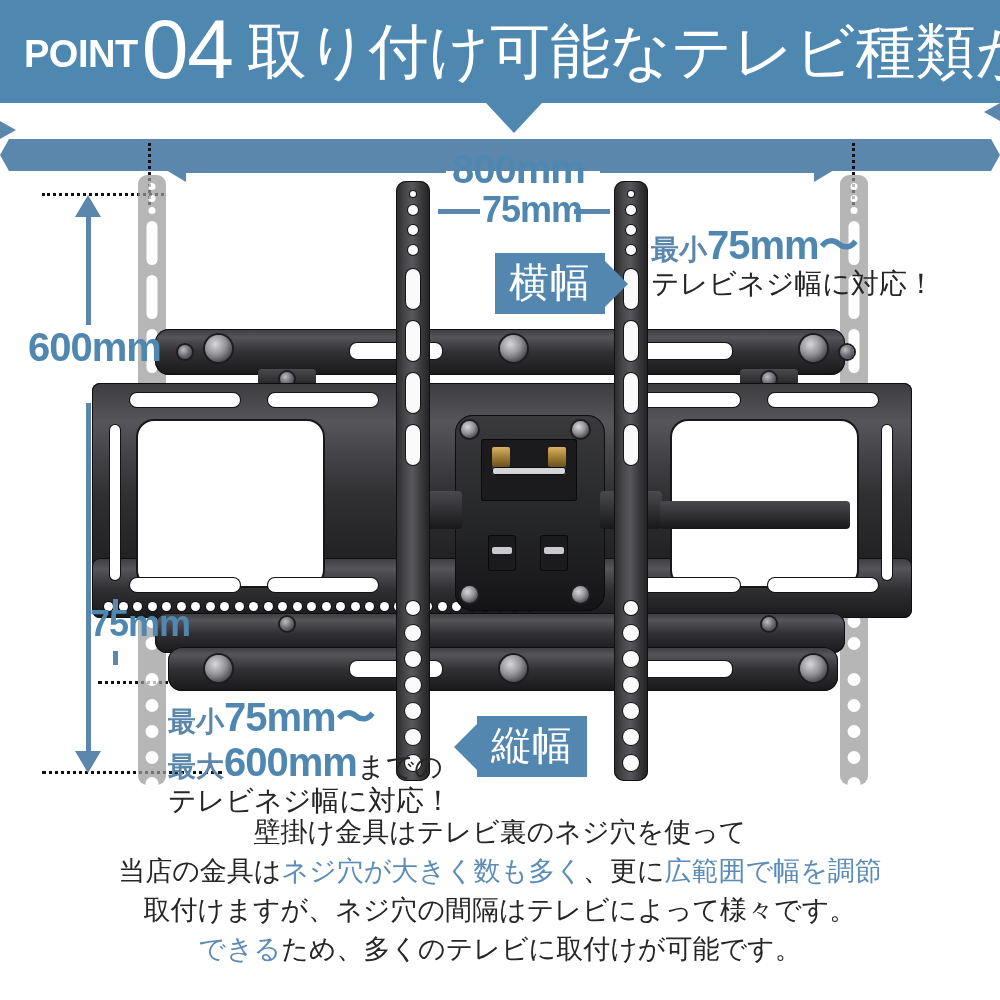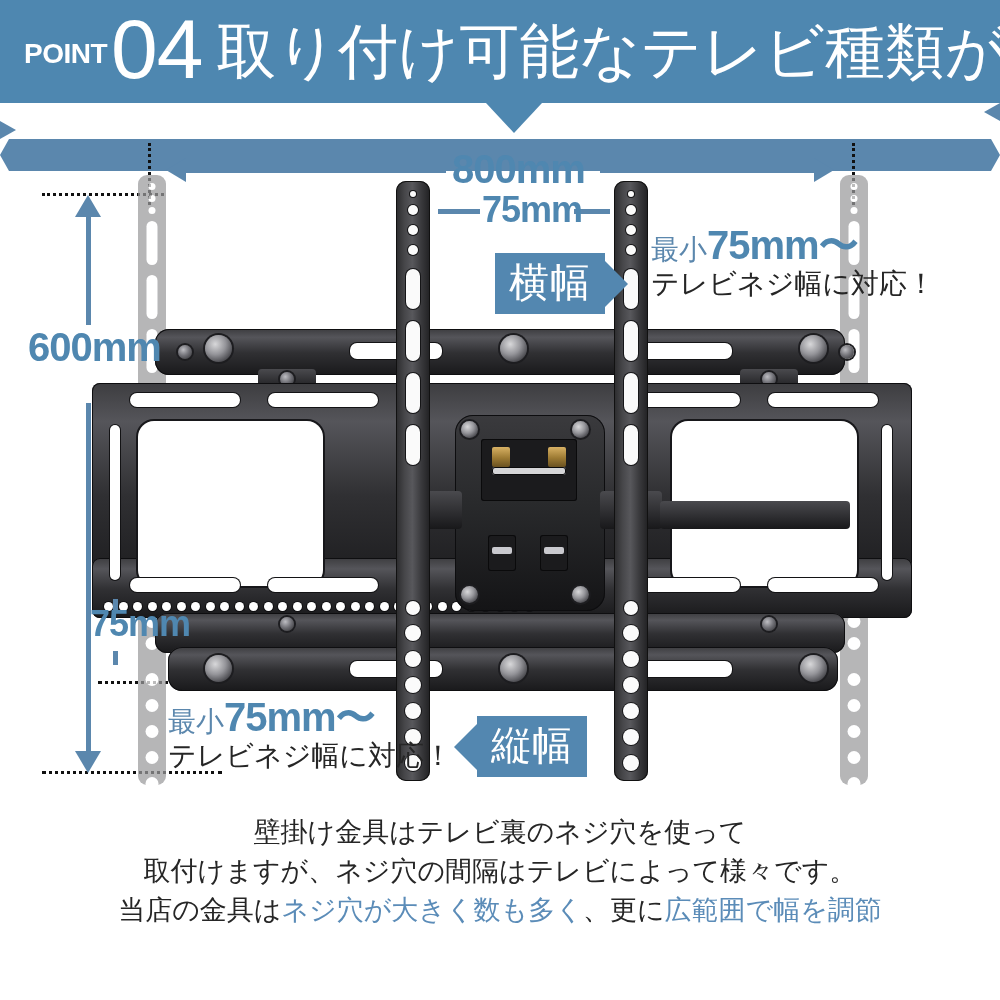--- a/index.html
+++ b/index.html
@@ -25,21 +25,21 @@
     display: flex; flex-direction: column; align-items: center;
     color: #fff; line-height: 1; margin-right: 4px;
     transform: translateY(2px);
   }
   .point-kanji {
     font-size: 27px; letter-spacing: 7px; font-weight: 400;
     margin-bottom: 2px; padding-left: 7px;
     font-family: "DejaVu Sans", sans-serif;
   }
   .point-word {
-    font-size: 28px; font-weight: 700; letter-spacing: -0.5px;
+    font-size: 38px; font-weight: 700; letter-spacing: -0.5px;
     font-family: "Liberation Sans", sans-serif;
   }
   .point-num {
     color: #fff; font-size: 84px; font-weight: 300; line-height: 0.82;
     letter-spacing: -1px; transform: translateY(-2px);
     font-family: "Liberation Sans", sans-serif;
   }
   .header-title {
     color: #fff; font-size: 60px; font-weight: 400; line-height: 1;
     letter-spacing: 0px; margin-left: 14px; transform: translateY(-1px);
@@ -179,21 +179,21 @@
   }
   .badge-tail-l {
     position:absolute; left:-23px; top:50%; transform:translateY(-50%);
     width:0;height:0;border-top:23px solid transparent;border-bottom:23px solid transparent;
     border-right:23px solid #5387b0;
   }
 
   
   .callout { position:absolute; white-space:nowrap; font-family:"DejaVu Sans", sans-serif; }
   .callout .ln { line-height: 1.13; display:block; }
-  .kj { color:#5b87ad; font-size:28px; font-weight:400; }
+  .kj { color:#5b87ad; font-size:28px; font-weight:700; }
   .num-big { color:#4f87b0; font-size:40px; font-weight:700; letter-spacing:-1px;
              font-family:"Liberation Sans", sans-serif; }
   .blk { color:#262626; font-size:28px; font-weight:500; }
 
   
   .para {
     position:absolute; left:0; top:812px; width:1000px;
     text-align:center; font-family:"DejaVu Sans", sans-serif;
     font-size: 27px; line-height: 1.45; color:#262626;
   }
@@ -427,26 +427,32 @@
       <span class="ln">
         <span class="kj">最小</span><span class="num-big">75mm</span><span class="num-big">〜</span>
       </span>
       <span class="ln blk">テレビネジ幅に対応！</span>
     </div>
 
     <div class="callout" style="left:168px; top:592px;">
       <span class="ln">
         <span class="kj">最小</span><span class="num-big">75mm</span><span class="num-big">〜</span>
       </span>
+      <span class="ln">
+        <span class="kj">最大</span><span class="num-big">600mm</span><span class="blk">までの</span>
+      </span>
       <span class="ln blk">テレビネジ幅に対応！</span>
     </div>
 
   </div>
 
   <div class="para">
     <div>壁掛け金具はテレビ裏のネジ穴を使って</div>
+    <div>
+      <span>当店の金具は</span><span class="hl">ネジ穴が大きく数も多く</span><span>、更に</span><span class="hl">広範囲で幅を調節</span>
+    </div>
     <div>取付けますが、ネジ穴の間隔はテレビによって様々です。</div>
     <div>
-      <span>当店の金具は</span><span class="hl">ネジ穴が大きく数も多く</span><span>、更に</span><span class="hl">広範囲で幅を調節</span>
+      <span class="hl">できる</span><span>ため、多くのテレビに取付けが可能です。</span>
     </div>
   </div>
 
 </div>
 
 </body></html>

